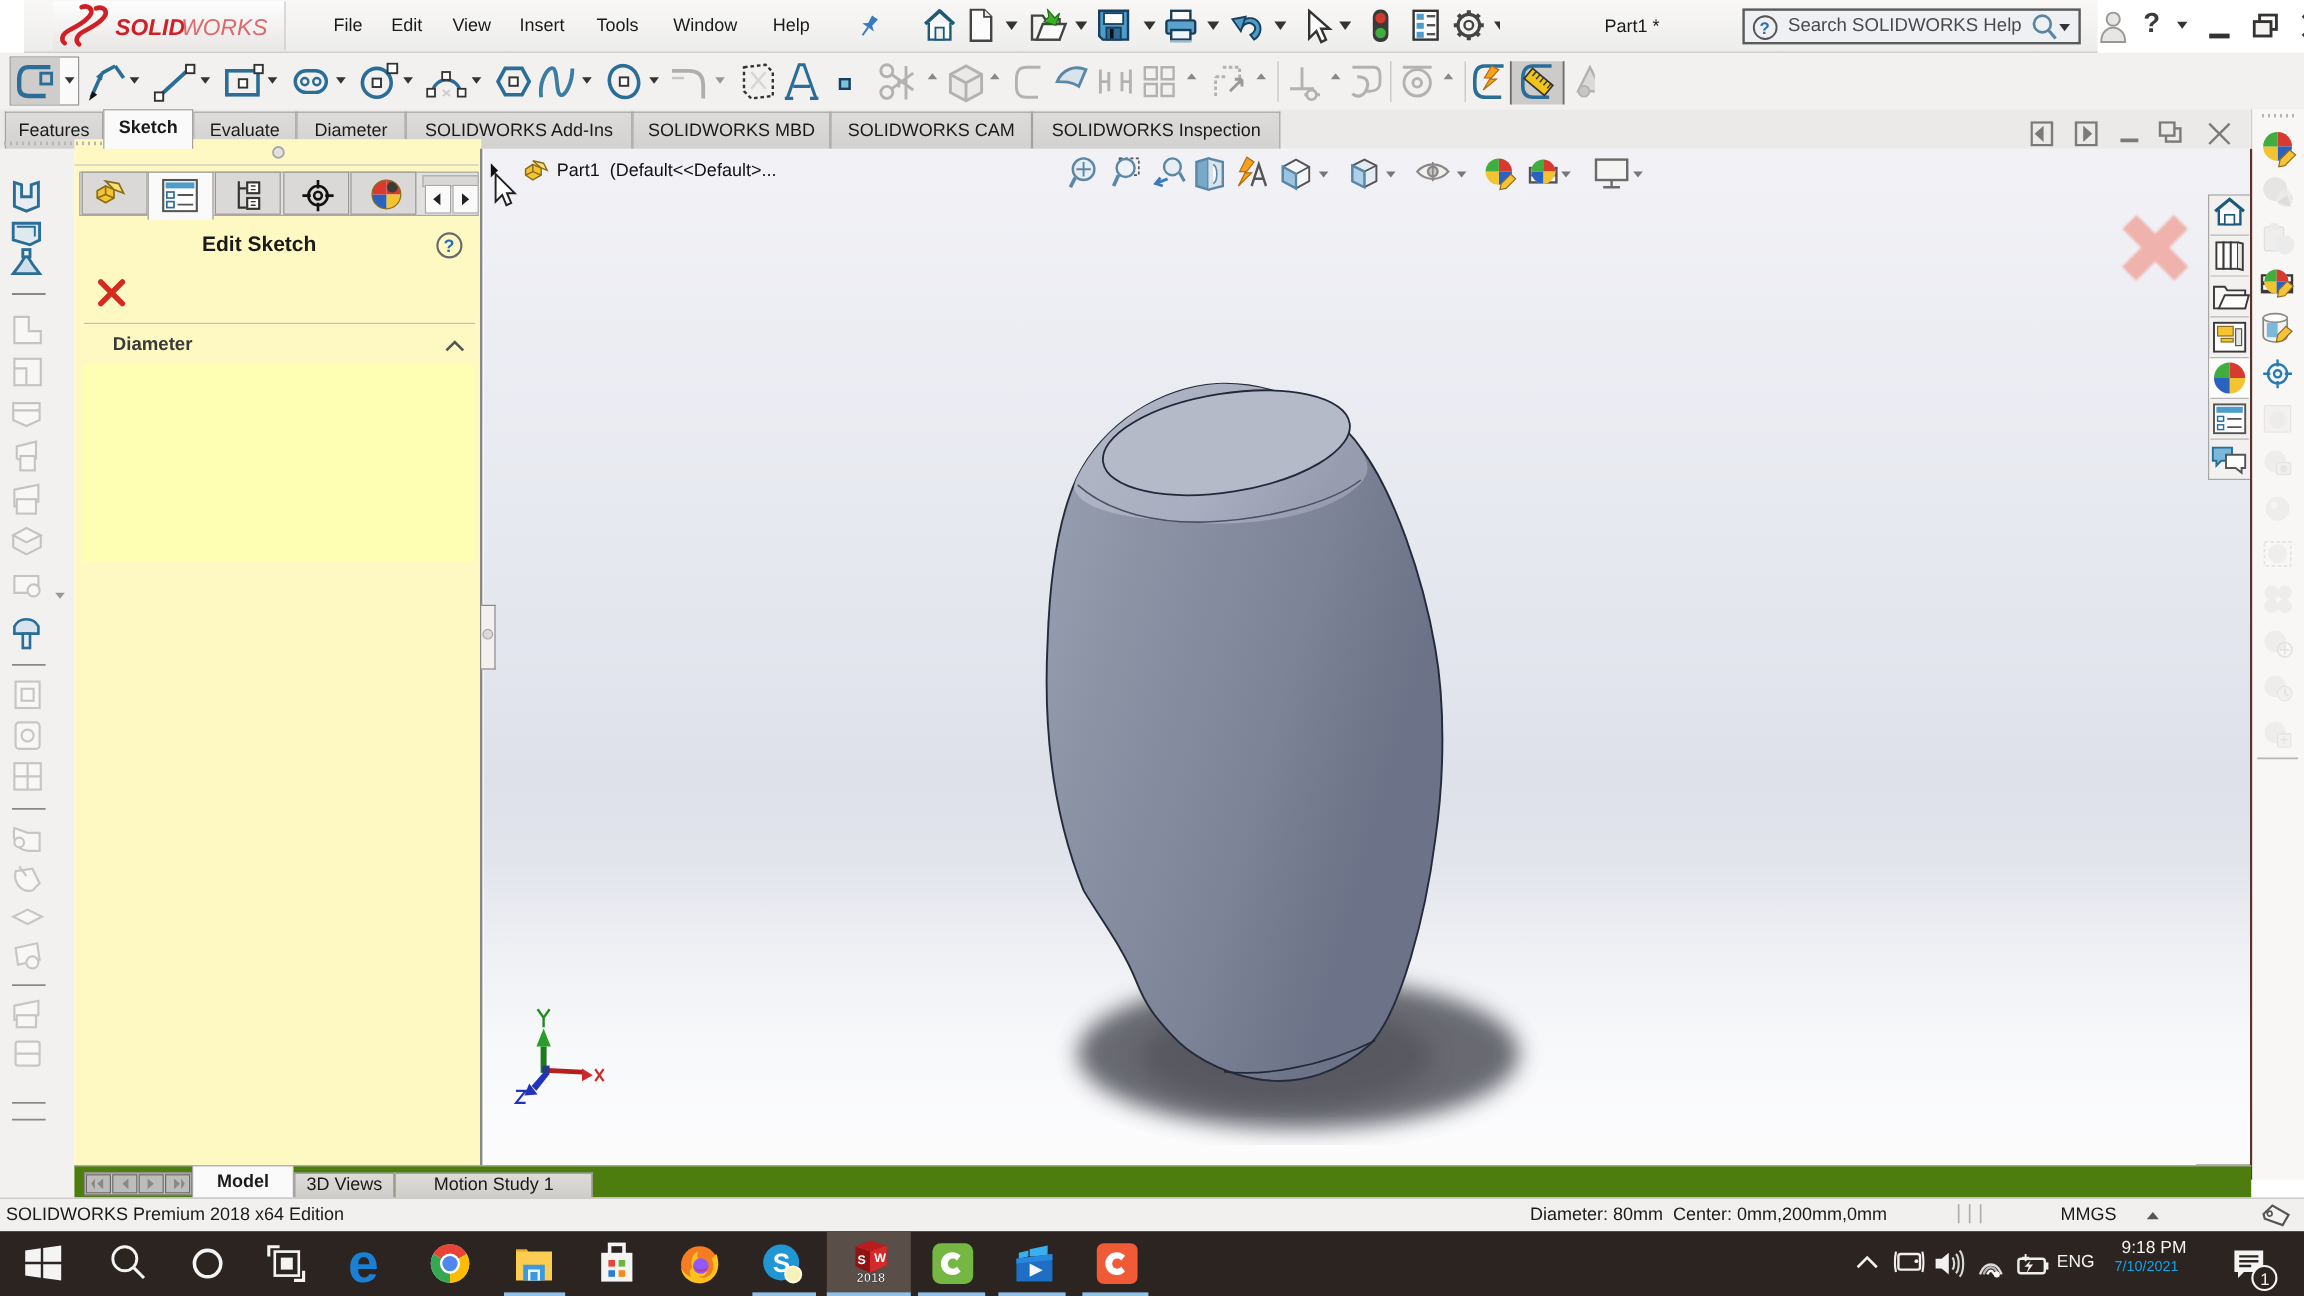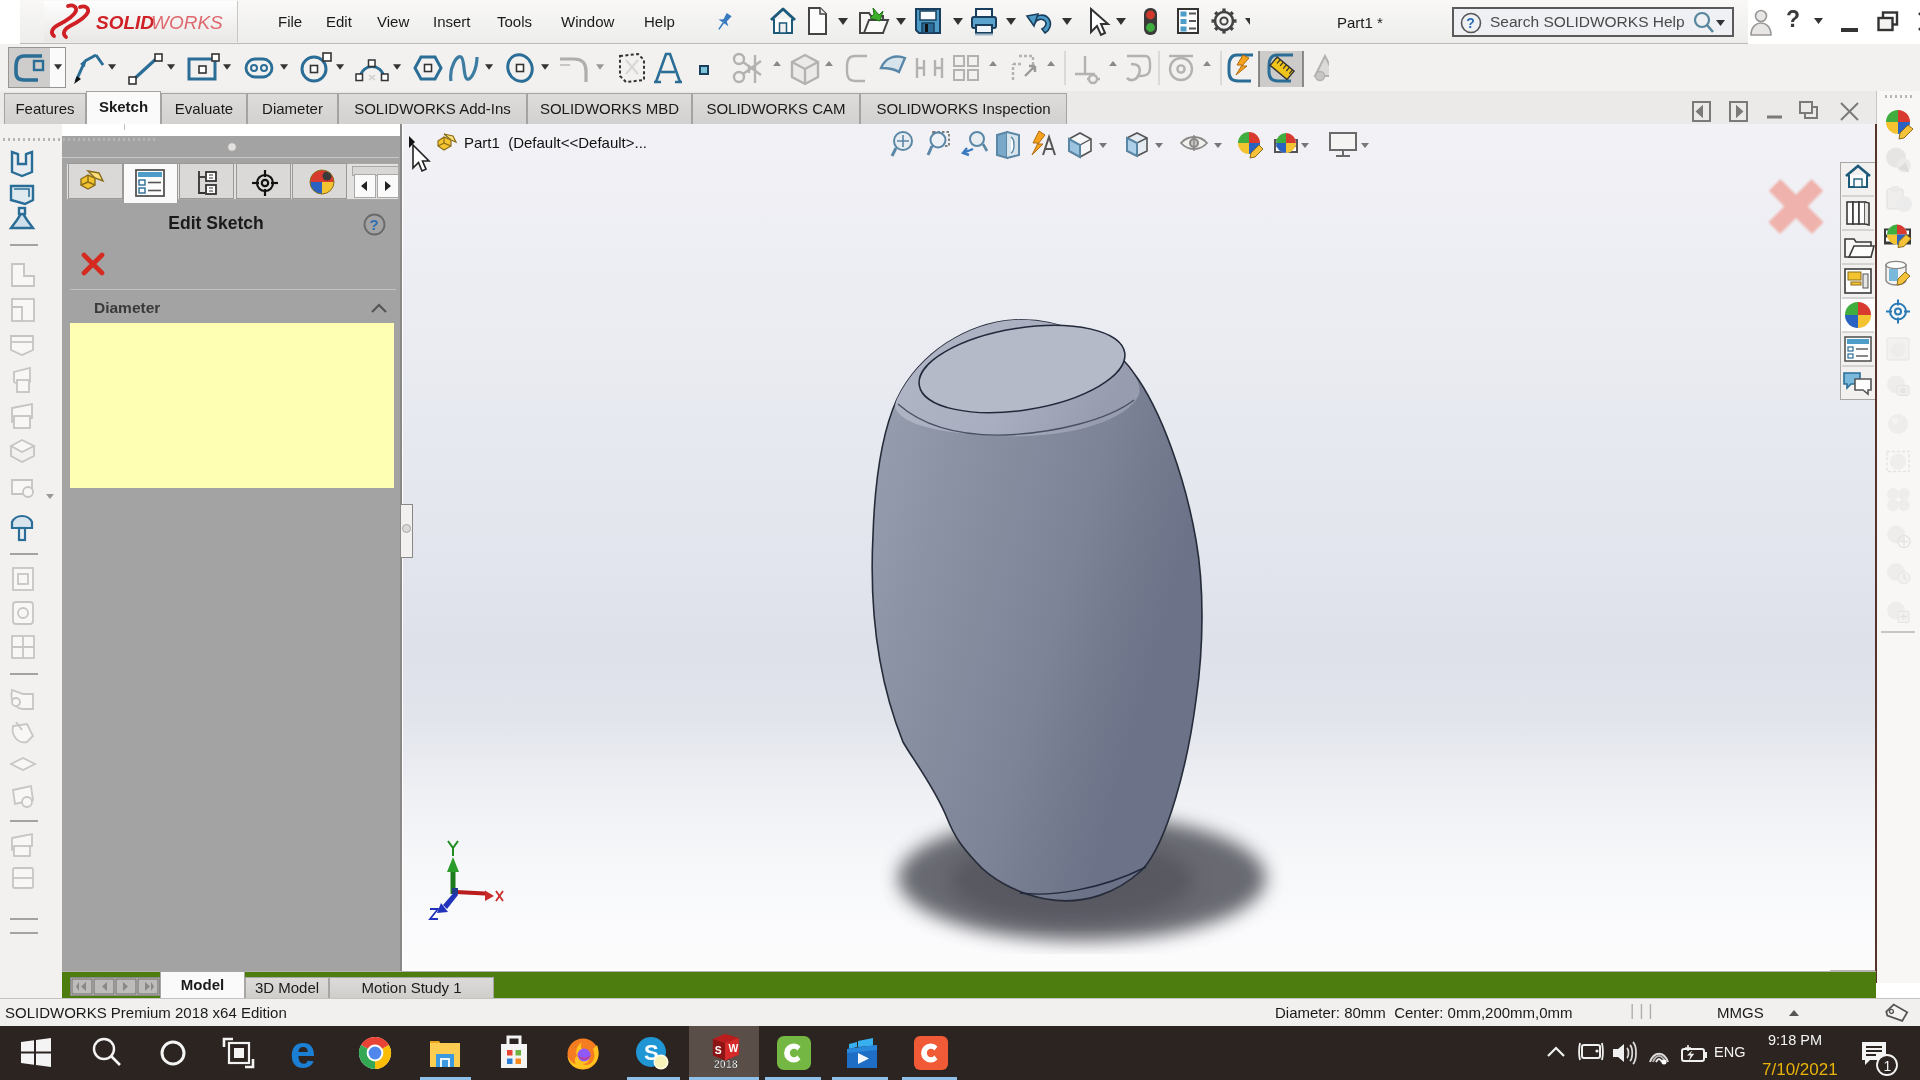--- a/index.html
+++ b/index.html
@@ -14,21 +14,21 @@
   #searchbox { left:1432px; top:7px; width:282px; height:30px; border:2px solid #5a5a5a; background:#eef0f3; }
   
   #toolbar2 { left:0; top:44px; width:1920px; height:47px; background:#f2f1f0; }
   .tsep { top:50px; width:1px; height:36px; background:#c4c2c0; }
   
   #tabrow { left:0; top:91px; width:1920px; height:33px; background:#ebeae9; }
   .tab { position:absolute; top:2px; height:31px; background:linear-gradient(#dddcda,#d2d1cf); border:1px solid #a5a3a1; border-bottom:none; font-size:15px; color:#1a1a1a; text-align:center; line-height:29px; }
   .tabactive { background:#fbfafa; font-weight:bold; top:0; height:33px; z-index:2; }
   
   #leftstrip { left:0; top:124px; width:62px; height:874px; background:#f2f1f0; }
-  #leftpanel { left:62px; top:136px; width:339px; height:874px; background:#a3a3a3; }
+  #leftpanel { left:62px; top:116px; width:339px; height:874px; background:#fef9c3; }
   #splitter { left:400px; top:124px; width:2px; height:853px; background:#8a8886; }
   #viewport { left:403px; top:124px; width:1473px; height:846px;
      background:linear-gradient(#f2f2f6 0%,#ecedf3 20%,#e4e7ee 45%,#dee1ea 62%,#e2e4ec 70%,#eef0f4 79%,#f7f8fa 88%,#fcfcfd 100%); }
   #taskstrip { left:1877px; top:91px; width:43px; height:892px; background:#f8f7f6; }
   
   .ptab { position:absolute; top:0; height:36px; width:55px; background:#dad9d7; border:1px solid #9b9997; }
   
   #bottabs { left:62px; top:971px; width:1814px; height:27px; background:#4d7c0f; }
   .btab { position:absolute; height:21px; top:6px; background:linear-gradient(#dcdbd9,#cfcecb); border:1px solid #a8a6a4; border-bottom:none; font-size:15px; color:#1a1a1a; text-align:center; }
   #statusbar { left:0; top:998px; width:1920px; height:44px; background:#f1f0ef; border-top:1px solid #c5c3c1; font-size:15px; color:#1a1a1a; }
@@ -900,21 +900,21 @@
           <rect x="67" y="1" width="20" height="15" fill="#bebcba"></rect>
         </g>
       <g fill="#8a8886">
           <path d="M8 4 L8 13 L5 8.5 Z M15 4 L10 8.5 L15 13 Z"></path>
           <path d="M36 4 L31 8.5 L36 13 Z"></path>
           <path d="M52 4 L57 8.5 L52 13 Z"></path>
           <path d="M74 4 L79 8.5 L74 13 Z M80 4 L80 13 L83 8.5 Z"></path>
         </g>
     </svg>
     <div class="btab" style="left:98px; top:0px; height:27px; width:85px; background:#fbfafa; font-weight:bold; line-height:26px; border-bottom:none;">Model</div>
-    <div class="btab" style="left:183px; width:84px; line-height:20px;">3D Model</div>
+    <div class="btab" style="left:183px; width:84px; line-height:20px;">3D Views</div>
     <div class="btab" style="left:267px; width:165px; line-height:20px;">Motion Study 1</div>
   </div>
   <div id="statusbar" class="abs">
     <span class="abs" style="left:5px; top:5px;">SOLIDWORKS Premium 2018 x64 Edition</span>
     <span class="abs" style="left:1275px; top:5px;">Diameter: 80mm&nbsp; Center: 0mm,200mm,0mm</span>
     <span class="abs" style="left:1630px; top:2px; color:#b0aeac; font-size:17px;">| | |</span>
     <span class="abs" style="left:1717px; top:5px;">MMGS</span>
     <svg class="abs" style="left:1788px; top:10px;" width="12" height="8" viewBox="0 0 12 8">
         <path d="M1 7 L6 1 L11 7 Z" fill="#555"></path>
       </svg>
@@ -1054,21 +1054,21 @@
         <circle cx="18" cy="20" r="2.5" fill="#fff"></circle>
       </svg>
     <svg class="abs" style="left:1678px; top:17px;" width="30" height="22" viewBox="0 0 30 22">
         <rect x="4" y="6" width="22" height="12" rx="2" fill="none" stroke="#f0f0f0" stroke-width="2"></rect>
         <rect x="26" y="9" width="3" height="6" fill="#f0f0f0"></rect>
         <path d="M10 2 L10 8 M7 5 L13 5" stroke="#f0f0f0" stroke-width="1.6"></path>
         <path d="M8 12 L12 12 L10 18 L16 10 L12 10 L14 6" fill="#f0f0f0" stroke="none" transform="scale(0.9) translate(2,2)"></path>
       </svg>
     <span class="abs" style="left:1714px; top:18px; color:#f4f4f4; font-size:14.5px;">ENG</span>
     <span class="abs" style="left:1768px; top:6px; color:#f4f4f4; font-size:14.5px;">9:18 PM</span>
-    <span class="abs" style="left:1762px; top:34px; color:#eab308; font-size:17px;">7/10/2021</span>
+    <span class="abs" style="left:1762px; top:22px; color:#0ea5e9; font-size:12px;">7/10/2021</span>
     <svg class="abs" style="left:1860px; top:14px;" width="40" height="38" viewBox="0 0 40 38">
         <path d="M2 2 L26 2 L26 20 L10 20 L5 25 L5 20 L2 20 Z" fill="#f4f4f4"></path>
         <path d="M6 7 L22 7 M6 11 L22 11 M6 15 L16 15" stroke="#2b2420" stroke-width="2"></path>
         <circle cx="27" cy="25" r="10" fill="#2b2420" stroke="#f4f4f4" stroke-width="1.8"></circle>
         <text x="23.5" y="30.5" font-size="14" fill="#f4f4f4" font-family="Liberation Sans">1</text>
       </svg>
   </div>
 </div>
 
 </body></html>

